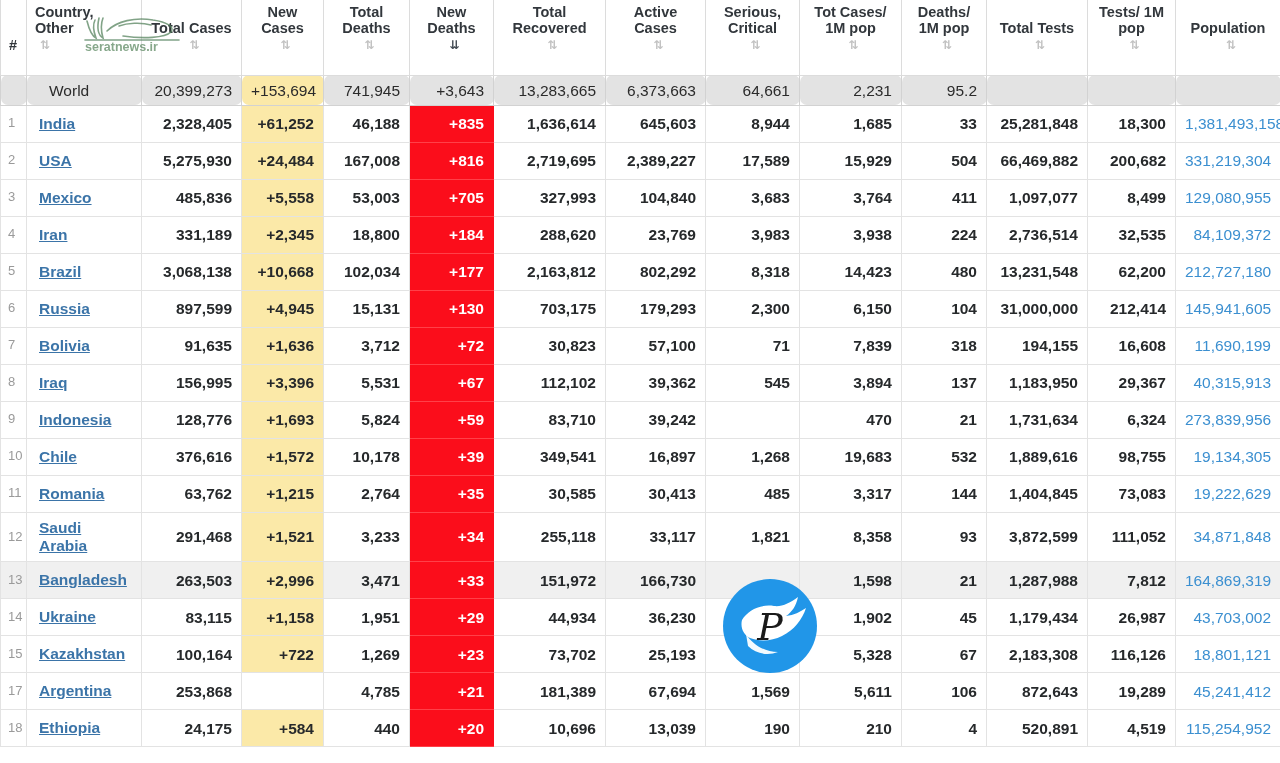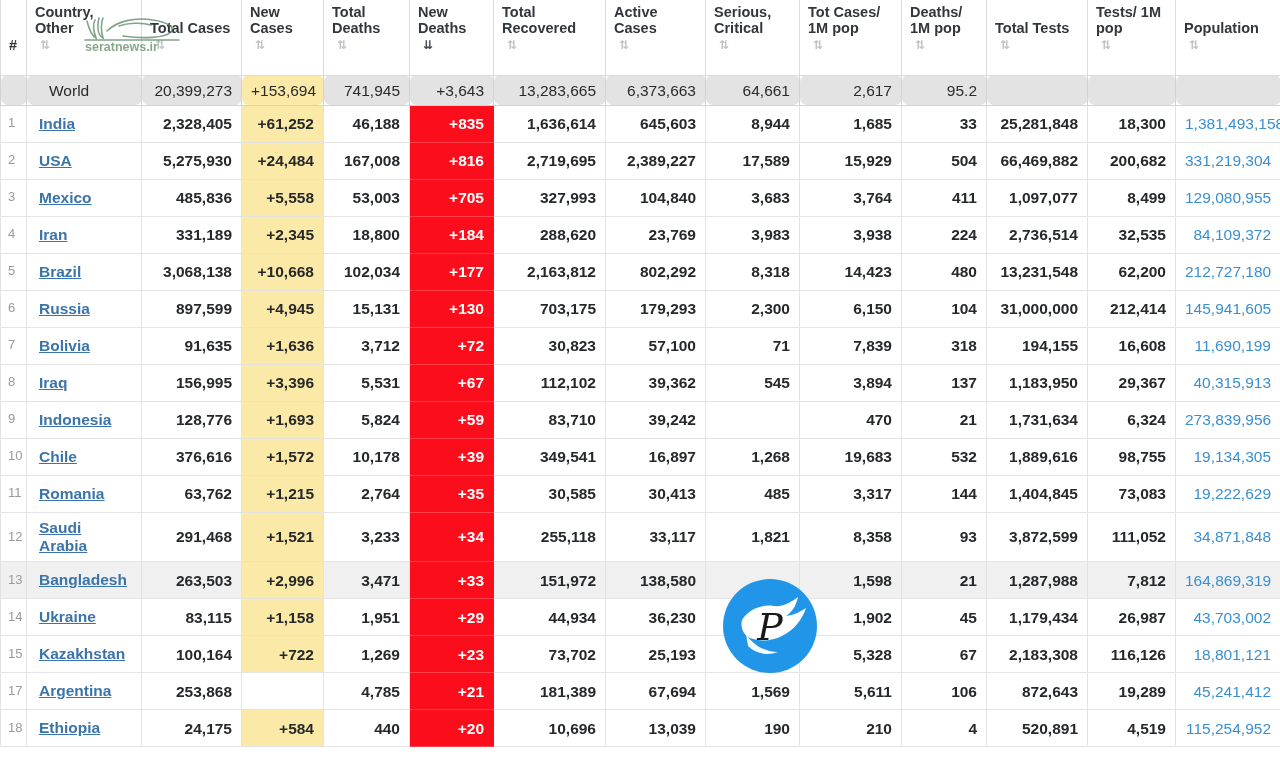--- a/index.html
+++ b/index.html
@@ -28,21 +28,21 @@
     vertical-align: bottom;
     padding: 4px 8px 22px 8px;
     height: 47px;
     font-weight: bold;
     font-size: 14.5px;
     color: #32373c;
     line-height: 1.12;
     position: relative;
     white-space: normal;
   }
-  thead th.num-h { text-align: left; }
+  thead th.num-h { text-align: center; }
   thead th.left-h { text-align: left; }
   .th-inner { display: block; }
   .sort-ic {
     display: inline-block;
     margin-left: 5px;
     font-size: 12px;
     color: #c2c2c2;
     letter-spacing: -1px;
     vertical-align: baseline;
     font-family: "DejaVu Sans", sans-serif;
@@ -235,21 +235,21 @@
         <tr class="world">
           <td class="rank"></td>
           <td class="country">World</td>
           <td>20,399,273</td>
           <td class="newcases">+153,694</td>
           <td>741,945</td>
           <td>+3,643</td>
           <td>13,283,665</td>
           <td>6,373,663</td>
           <td>64,661</td>
-          <td>2,617</td>
+          <td>2,231</td>
           <td>95.2</td>
           <td></td>
           <td></td>
           <td class="population"></td>
         </tr>
         <tr>
           <td class="rank">1</td>
           <td class="country"><a>India</a></td>
           <td>2,328,405</td>
           <td class="newcases">+61,252</td>
@@ -441,21 +441,21 @@
           <td class="population">34,871,848</td>
         </tr>
         <tr class="highlight">
           <td class="rank">13</td>
           <td class="country"><a>Bangladesh</a></td>
           <td>263,503</td>
           <td class="newcases">+2,996</td>
           <td>3,471</td>
           <td class="newdeaths">+33</td>
           <td>151,972</td>
-          <td>138,580</td>
+          <td>166,730</td>
           <td></td>
           <td>1,598</td>
           <td>21</td>
           <td>1,287,988</td>
           <td>7,812</td>
           <td class="population">164,869,319</td>
         </tr>
         <tr>
           <td class="rank">14</td>
           <td class="country"><a>Ukraine</a></td>

